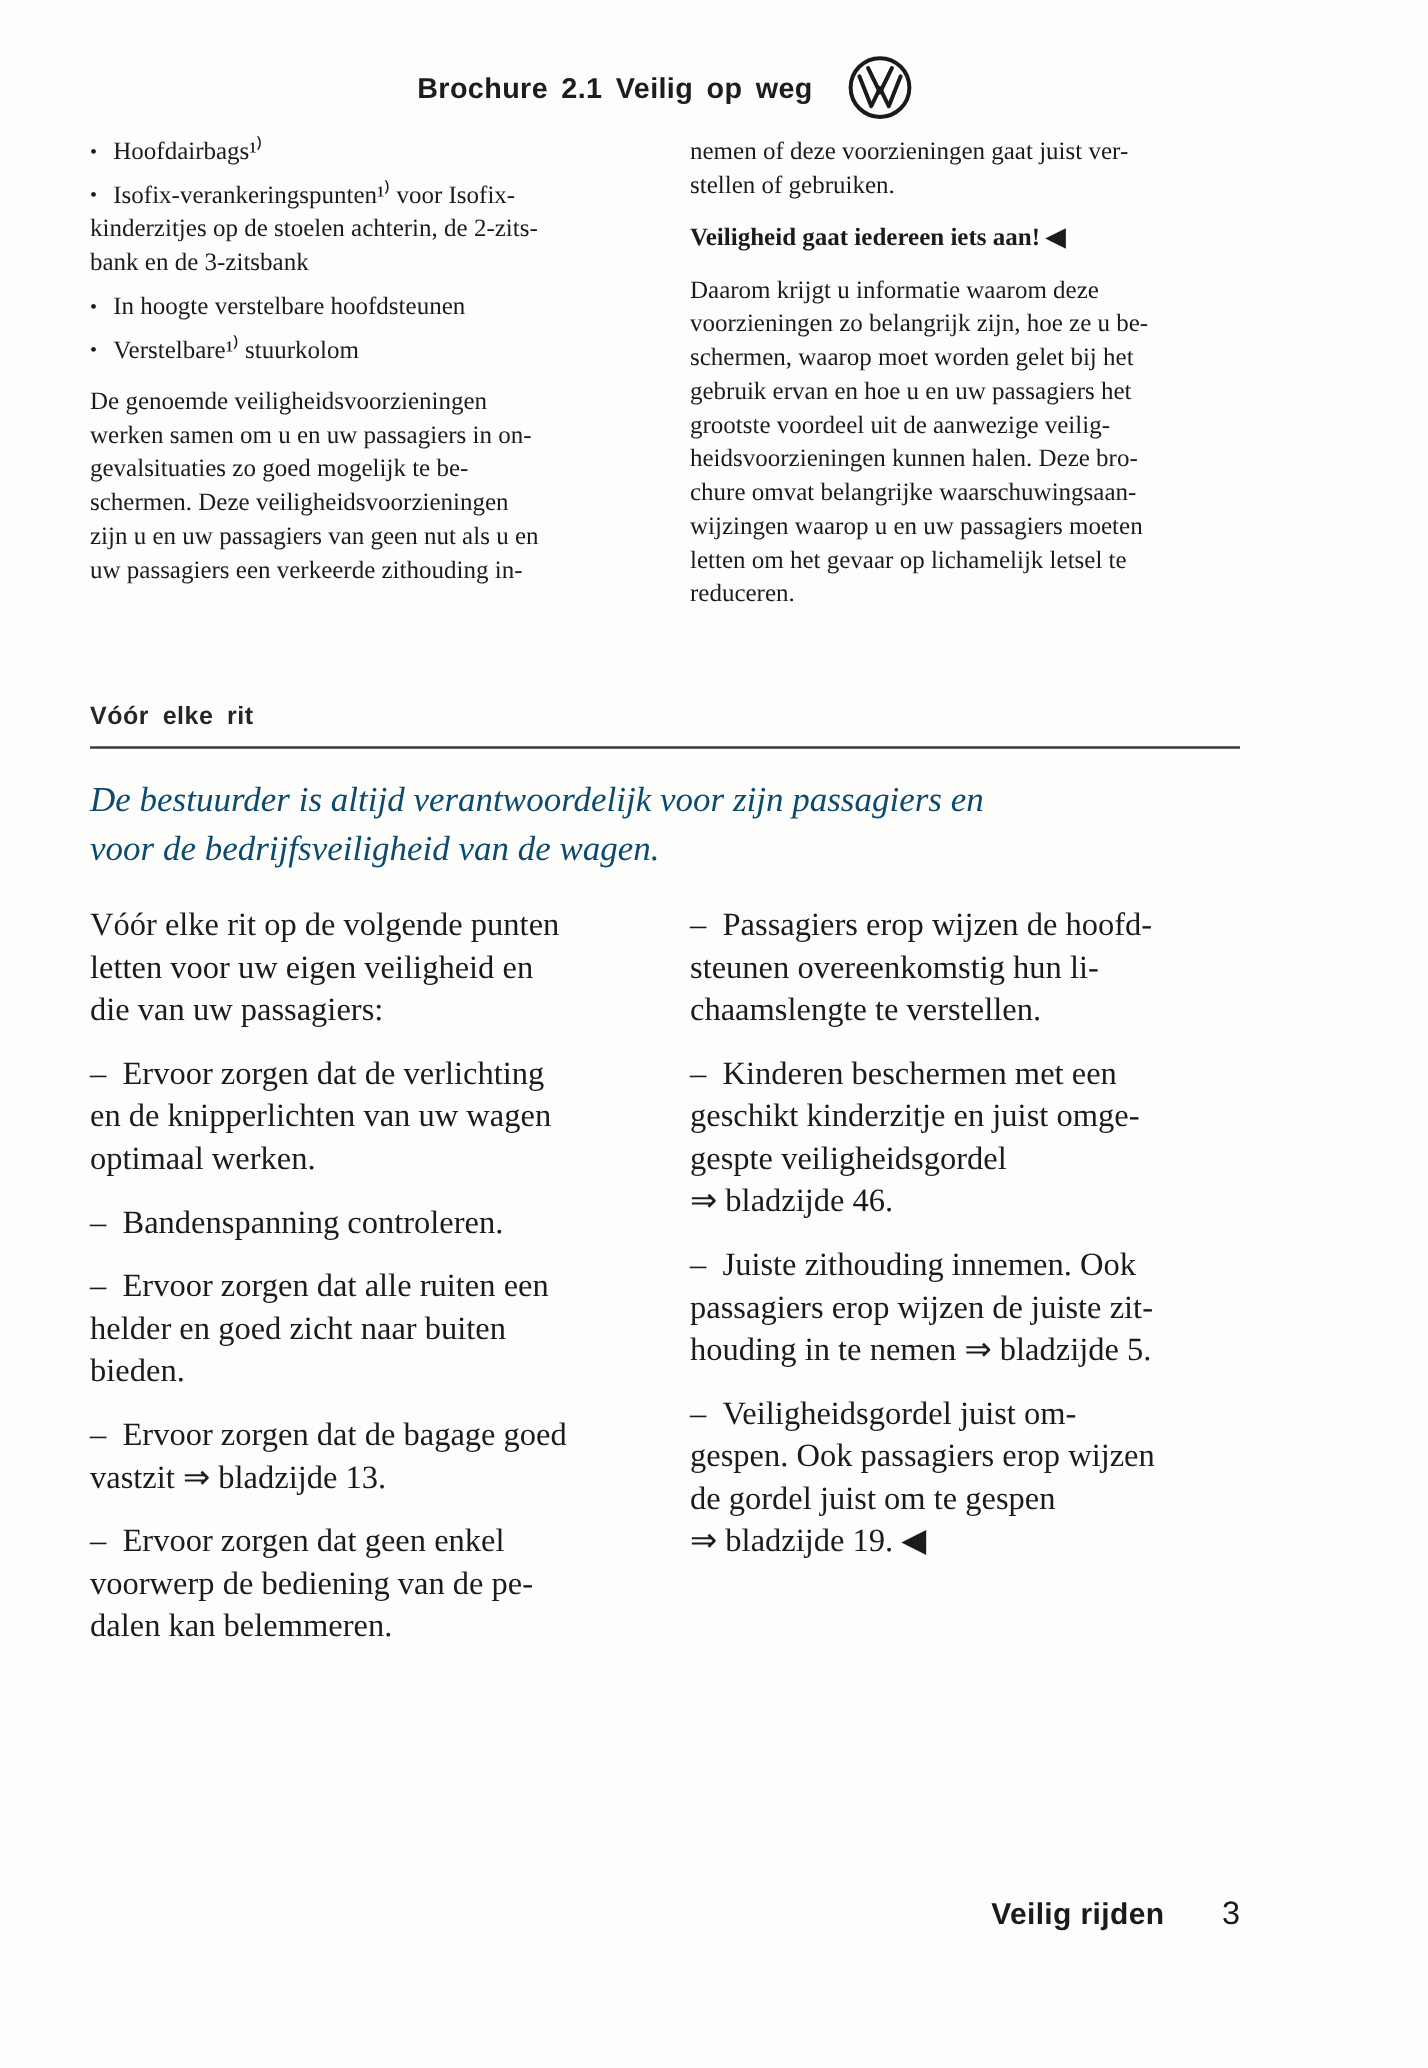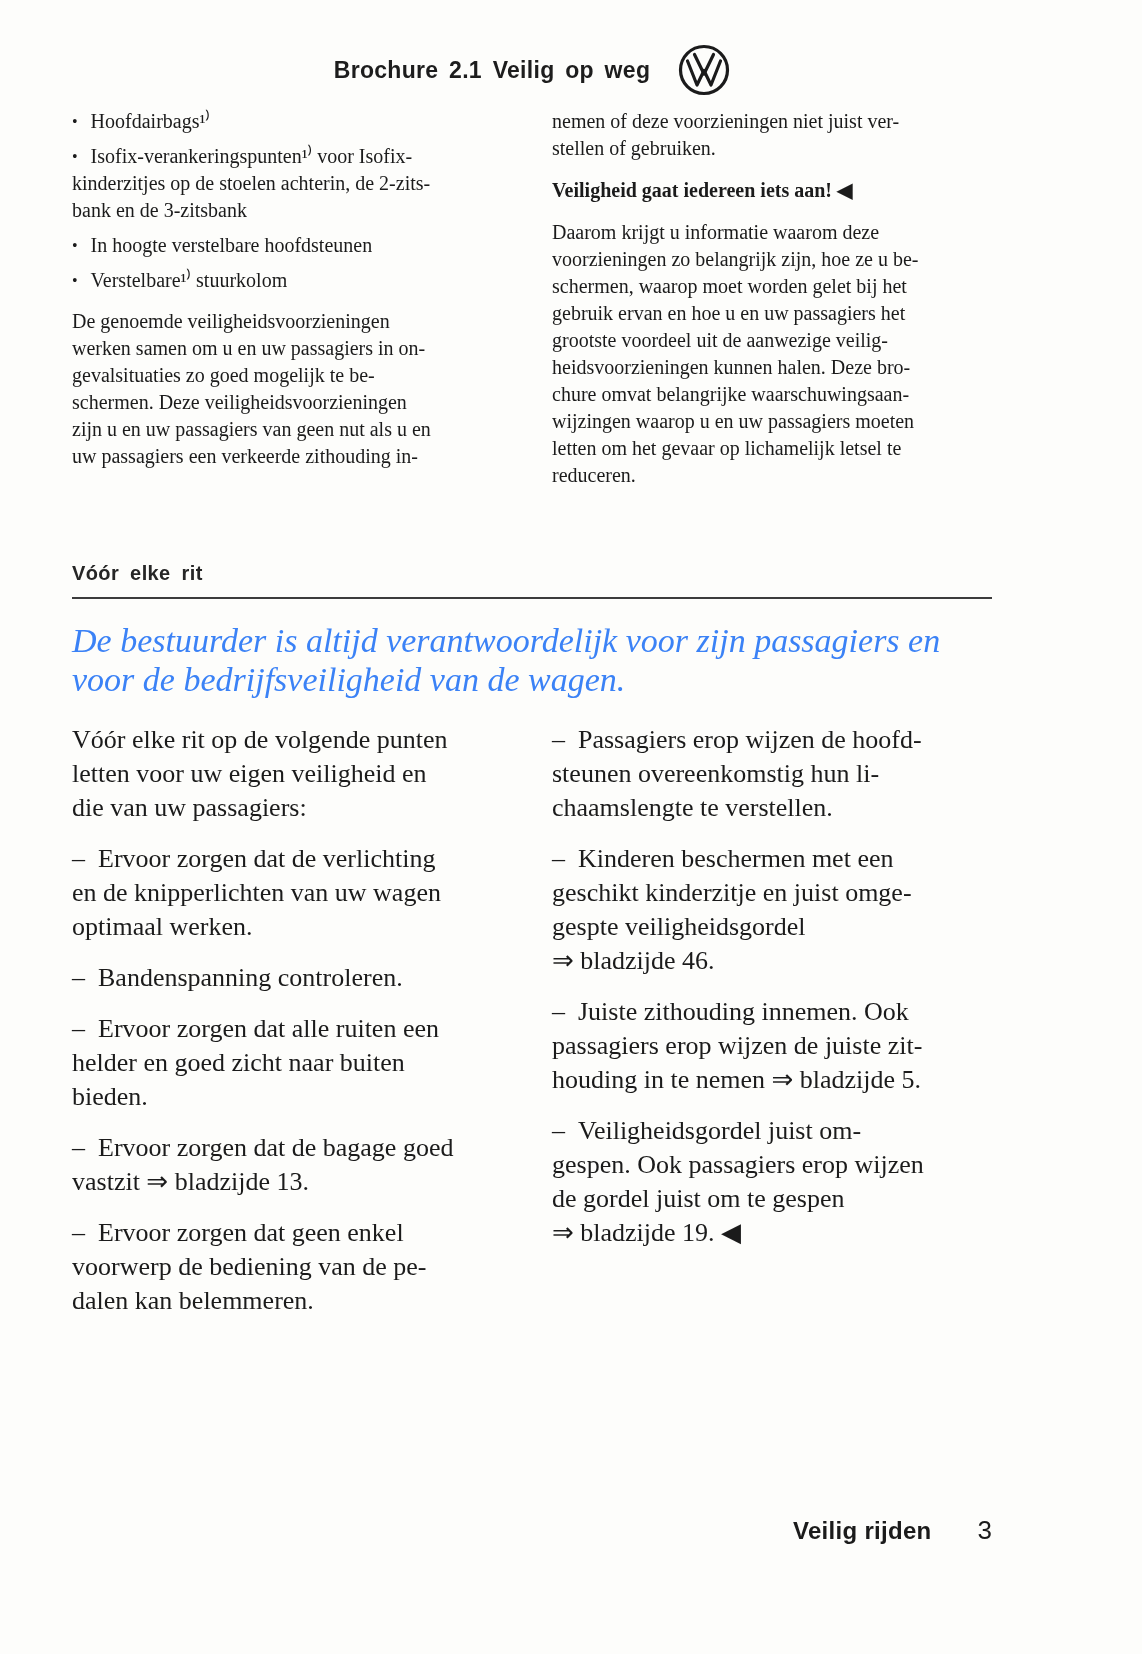--- a/index.html
+++ b/index.html
@@ -67,23 +67,23 @@
     color: #262626;
   }
   .rule {
     border: 0;
     border-top: 2.5px solid #3c3c3c;
     margin: 12px 0 0;
   }
   .lead {
     margin: 22px 0 0;
     font-style: italic;
-    font-size: 34px;
+    font-size: 28px;
     line-height: 39px;
-    color: #3b82f6;
+    color: #0c4a6e;
   }
 
   
   .body-grid {
     display: grid;
     grid-template-columns: 1fr 1fr;
     column-gap: 40px;
     margin-top: 24px;
     font-size: 26px;
     line-height: 34px;
@@ -144,21 +144,21 @@
         <span class="marker">•</span><span class="pre">Verstelbare¹⁾ stuurkolom</span>
       </div>
       <p class="pre para first-gap">De genoemde veiligheidsvoorzieningen
 werken samen om u en uw passagiers in on-
 gevalsituaties zo goed mogelijk te be-
 schermen. Deze veiligheidsvoorzieningen
 zijn u en uw passagiers van geen nut als u en
 uw passagiers een verkeerde zithouding in-</p>
     </div>
     <div class="col">
-      <p class="pre para">nemen of deze voorzieningen niet juist ver-
+      <p class="pre para">nemen of deze voorzieningen gaat juist ver-
 stellen of gebruiken.</p>
       <p class="pre para bold">Veiligheid gaat iedereen iets aan! ◀</p>
       <p class="pre para">Daarom krijgt u informatie waarom deze
 voorzieningen zo belangrijk zijn, hoe ze u be-
 schermen, waarop moet worden gelet bij het
 gebruik ervan en hoe u en uw passagiers het
 grootste voordeel uit de aanwezige veilig-
 heidsvoorzieningen kunnen halen. Deze bro-
 chure omvat belangrijke waarschuwingsaan-
 wijzingen waarop u en uw passagiers moeten

